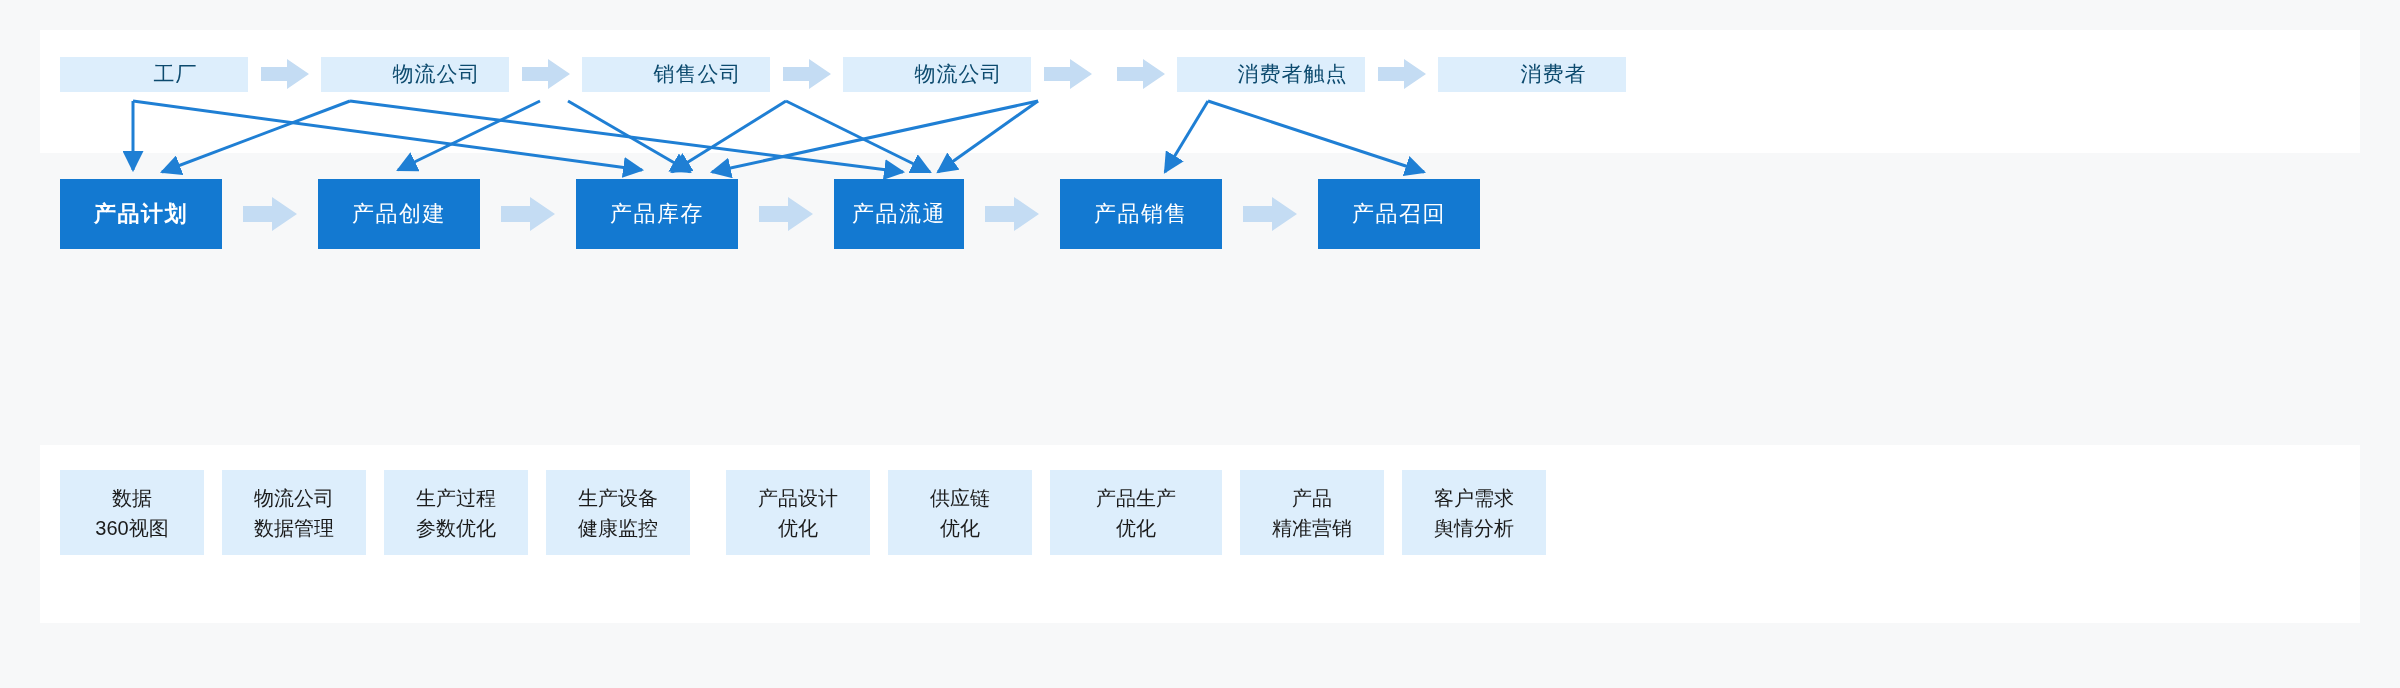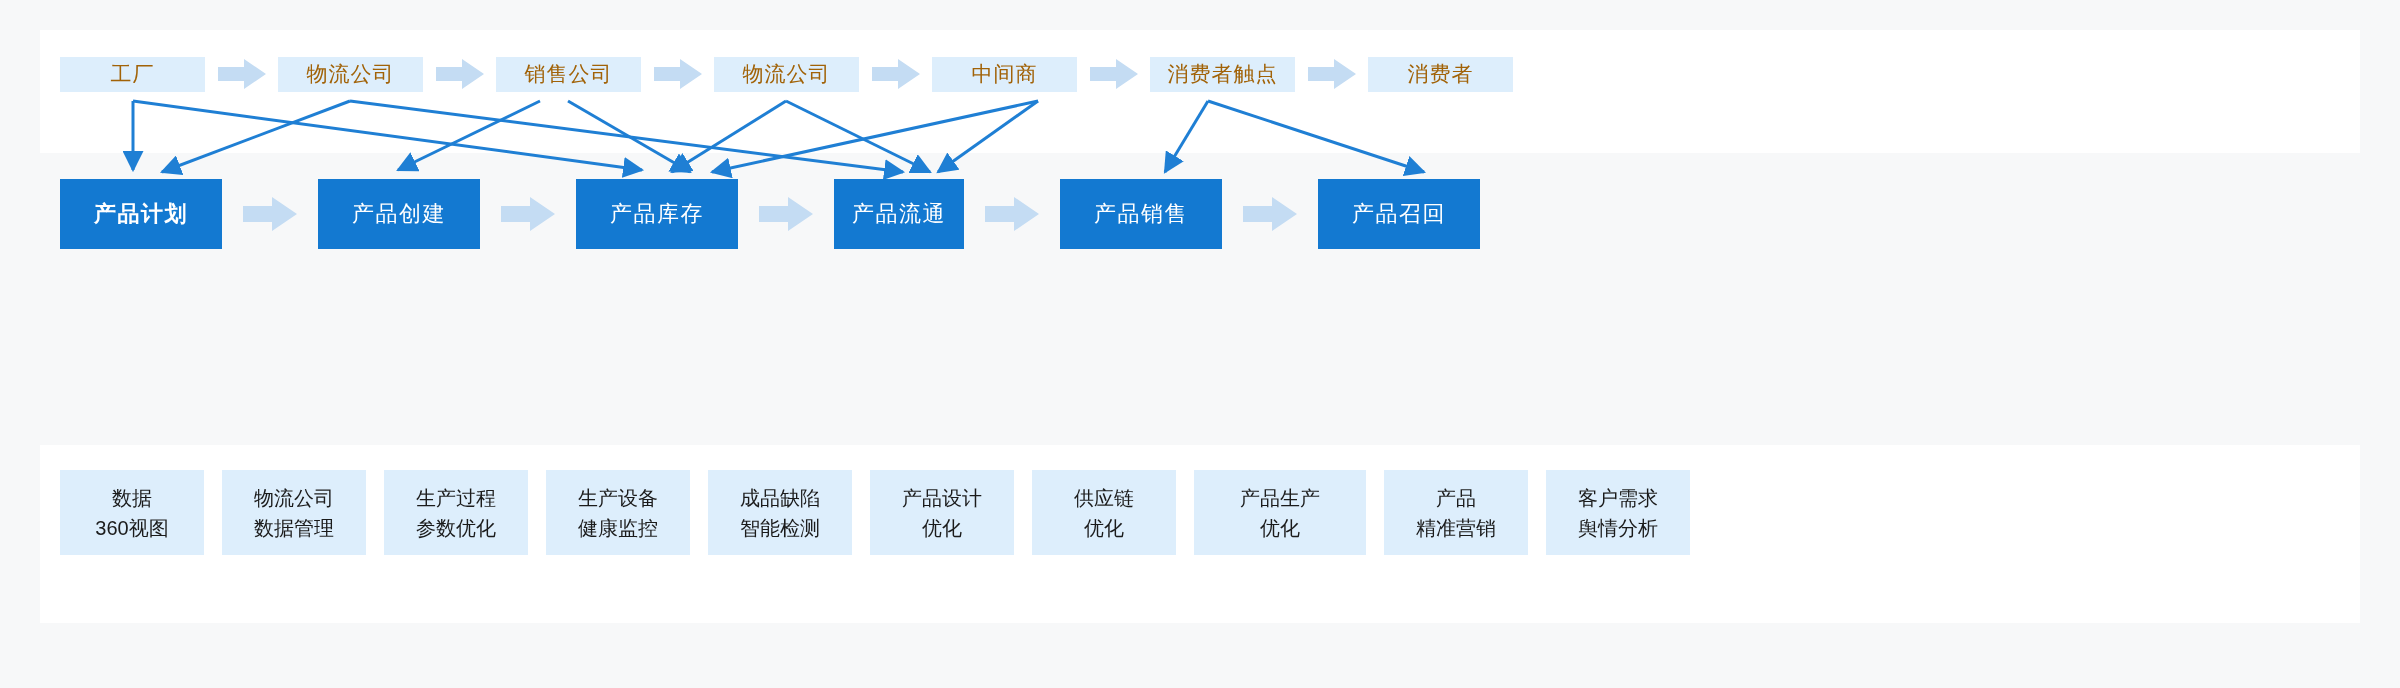--- a/index.html
+++ b/index.html
@@ -20,25 +20,26 @@
   .row{position:absolute;display:flex;align-items:center;}
 
   #row-top{left:60px;top:48px;width:2280px;height:52px;}
   #row-mid{left:60px;top:179px;width:2280px;height:70px;z-index:5;}
   #row-bottom{left:60px;top:470px;width:2280px;height:85px;}
 
   
   .chip-top{
     height:35px;
     background:#ddeefc;
-    color:#a16207;
+    color:#0c4a6e;
     font-size:21px;
     display:flex;align-items:center;justify-content:center;
     letter-spacing:1px;
     white-space:nowrap;
+    padding-left:43px;
   }
 
   
   .fat-arrow{
     flex:0 0 auto;
     display:flex;align-items:center;justify-content:center;
   }
   .fat-arrow svg{display:block;}
 
   
@@ -141,23 +142,20 @@
 
     <div class="chip-top" style="width:145px">
       <span>物流公司</span>
     </div>
     <div class="fat-arrow" style="width:73px">
       <svg width="52" height="34" viewBox="0 0 52 34">
           <path d="M2 10 h26 V2 l22 15 -22 15 v-8 H2 z" fill="#c4dcf3"></path>
         </svg>
     </div>
 
-    <div class="chip-top" style="width:145px">
-      <span>中间商</span>
-    </div>
     <div class="fat-arrow" style="width:73px">
       <svg width="52" height="34" viewBox="0 0 52 34">
           <path d="M2 10 h26 V2 l22 15 -22 15 v-8 H2 z" fill="#c4dcf3"></path>
         </svg>
     </div>
 
     <div class="chip-top" style="width:145px">
       <span>消费者触点</span>
     </div>
     <div class="fat-arrow" style="width:73px">
@@ -242,24 +240,20 @@
       <span>参数优化</span>
     </div>
     <div style="width:18px"></div>
 
     <div class="tile-bottom" style="width:144px">
       <span>生产设备</span>
       <span>健康监控</span>
     </div>
     <div style="width:18px"></div>
 
-    <div class="tile-bottom" style="width:144px">
-      <span>成品缺陷</span>
-      <span>智能检测</span>
-    </div>
     <div style="width:18px"></div>
 
     <div class="tile-bottom" style="width:144px">
       <span>产品设计</span>
       <span>优化</span>
     </div>
     <div style="width:18px"></div>
 
     <div class="tile-bottom" style="width:144px">
       <span>供应链</span>

